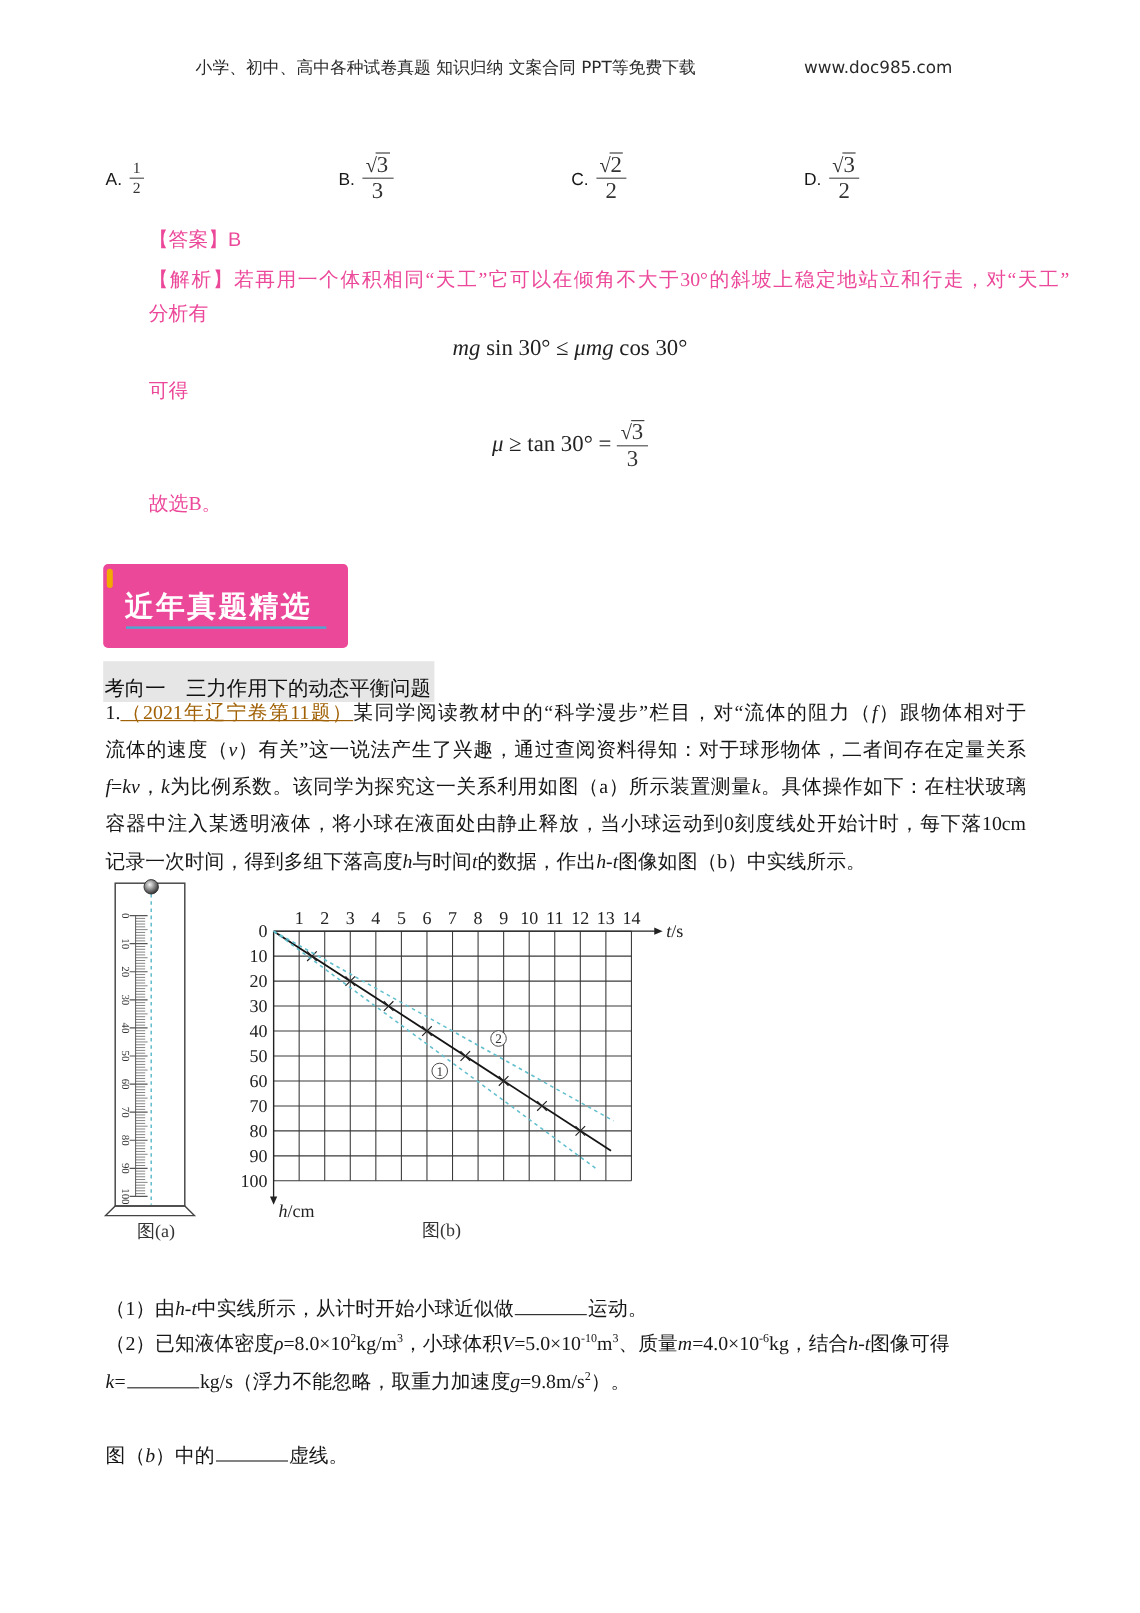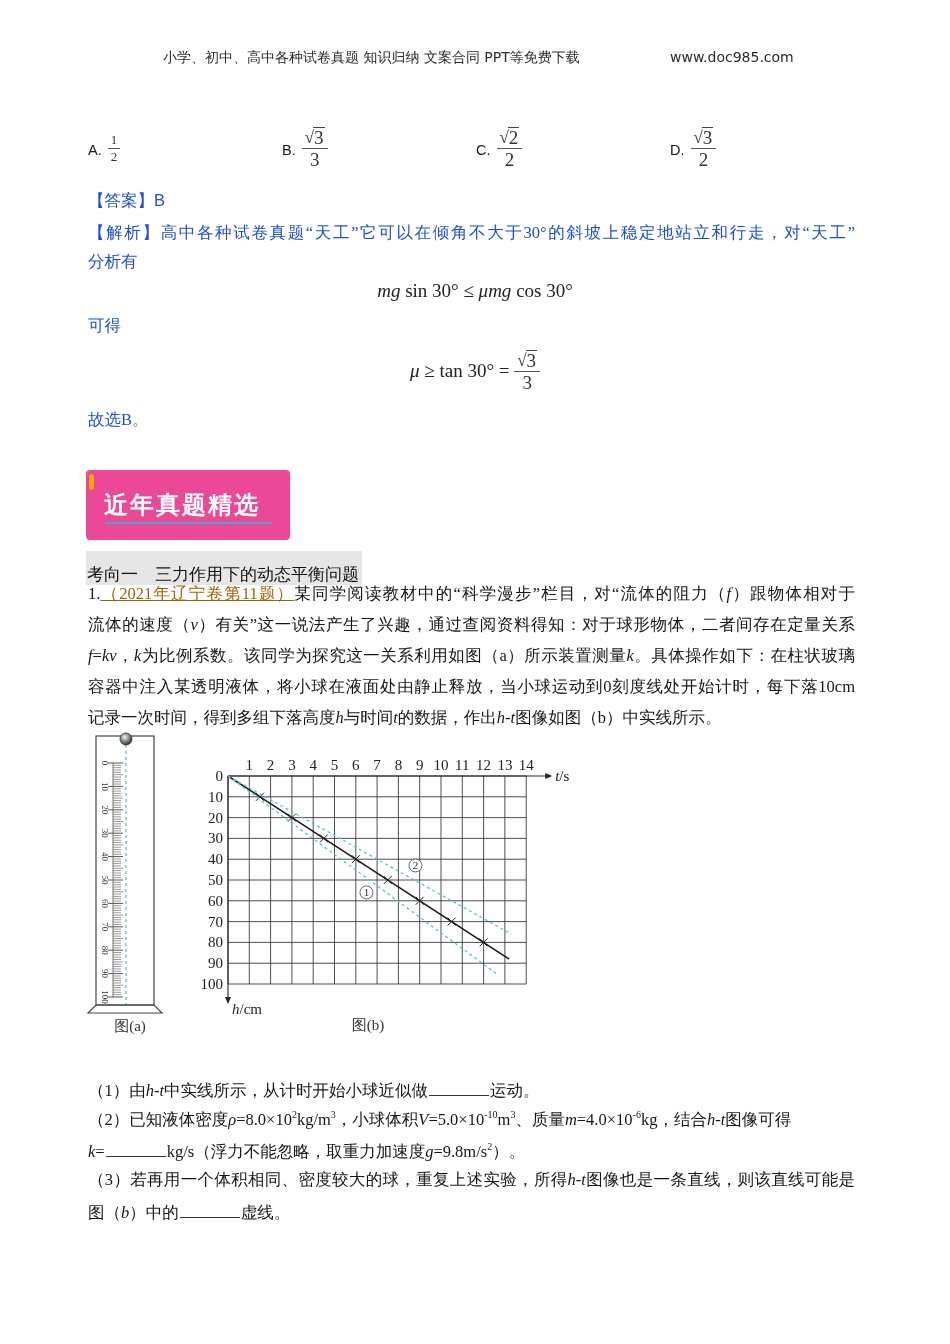--- a/index.html
+++ b/index.html
@@ -4,21 +4,21 @@
 <style>
   html, body { margin:0; padding:0; background:#fff; }
   .page { position:relative; width:950px; height:1344px; background:#fff; overflow:hidden;
           font-family:"Liberation Serif","DejaVu Serif",serif; font-size:16.5px; color:#161616; }
   .abs { position:absolute; }
   .hdr { top:47px; height:20px; line-height:20px; font-family:"DejaVu Sans",sans-serif; font-size:14px; color:#2a2a2a; white-space:nowrap; }
   .line { position:absolute; left:88px; width:767px; height:24px; line-height:24px; white-space:nowrap; }
   .just { text-align:justify; text-align-last:justify; }
   .it { font-style:italic; }
   .blue { color:#a16207;text-decoration:underline; }
-  .red { color:#1d4ed8; }
+  .red { color:#ec4899;margin-left:36px; }
   .sans { font-family:"Liberation Sans","DejaVu Sans",sans-serif; }
   sup { font-size:10px; line-height:0; vertical-align:7px; }
   .blank { display:inline-block; width:60px; height:18px; border-bottom:1px solid #333; vertical-align:baseline; margin:0 1px; }
 
   .opt { position:absolute; top:120px; height:56px; display:flex; align-items:center; }
   .opt-label { font-family:"Liberation Sans","DejaVu Sans",sans-serif; font-size:14.5px; margin-right:6px; margin-top:4px; }
   .frac { display:inline-flex; flex-direction:column; align-items:center; vertical-align:middle;
           font-family:"Liberation Serif","DejaVu Serif",serif; font-size:19px; line-height:1.2; color:#333; }
   .frac .num { border-bottom:1px solid #555; padding:0 3px; display:flex; align-items:flex-end; }
   .frac .den { padding:0 3px; }
@@ -81,21 +81,21 @@
           <span class="radicand">3</span>
         </span>
       <span class="den">2</span>
     </span>
   </div>
 
   <div class="line red" style="top:188px">
     <span>【答案】</span><span class="sans">B</span>
   </div>
   <div class="line red just" style="top:221px">
-    <span>【解析】</span><span>高中各种试卷真题“天工”它可以在倾角不大于30°的斜坡上稳定地站立和行走，对“天工”</span>
+    <span>【解析】</span><span>若再用一个体积相同“天工”它可以在倾角不大于30°的斜坡上稳定地站立和行走，对“天工”</span>
   </div>
   <div class="line red" style="top:250px">分析有</div>
 
   <div class="eq" style="top:278px; height:26px; line-height:26px">
     <span class="it">mg</span><span> sin 30° ≤ </span><span class="it">μmg</span><span> cos 30°</span>
   </div>
 
   <div class="line red" style="top:314px">可得</div>
 
   <div class="eq eq2" style="top:343px; height:56px">
@@ -343,20 +343,17 @@
 
   <div class="line" style="top:1077px">
     <span>（1）由</span><span class="it">h-t</span><span>中实线所示，从计时开始小球近似做</span><span class="blank"></span><span>运动。</span>
   </div>
   <div class="line" style="top:1108px">
     <span>（2）已知液体密度</span><span class="it">ρ</span><span>=8.0×10</span><sup>2</sup><span>kg/m</span><sup>3</sup><span>，小球体积</span><span class="it">V</span><span>=5.0×10</span><sup>-10</sup><span>m</span><sup>3</sup><span>、质量</span><span class="it">m</span><span>=4.0×10</span><sup>-6</sup><span>kg，结合</span><span class="it">h-t</span><span>图像可得</span>
   </div>
   <div class="line" style="top:1138px">
     <span class="it">k</span><span>=</span><span class="blank"></span><span>kg/s（浮力不能忽略，取重力加速度</span><span class="it">g</span><span>=9.8m/s</span><sup>2</sup><span>）。</span>
   </div>
-  <div class="line just" style="top:1168px">
-    <span>（3）若再用一个体积相同、密度较大的球，重复上述实验，所得</span><span class="it">h-t</span><span>图像也是一条直线，则该直线可能是</span>
-  </div>
   <div class="line" style="top:1199px">
     <span>图（</span><span class="it">b</span><span>）中的</span><span class="blank"></span><span>虚线。</span>
   </div>
 
 </div>
 
 </body></html>

